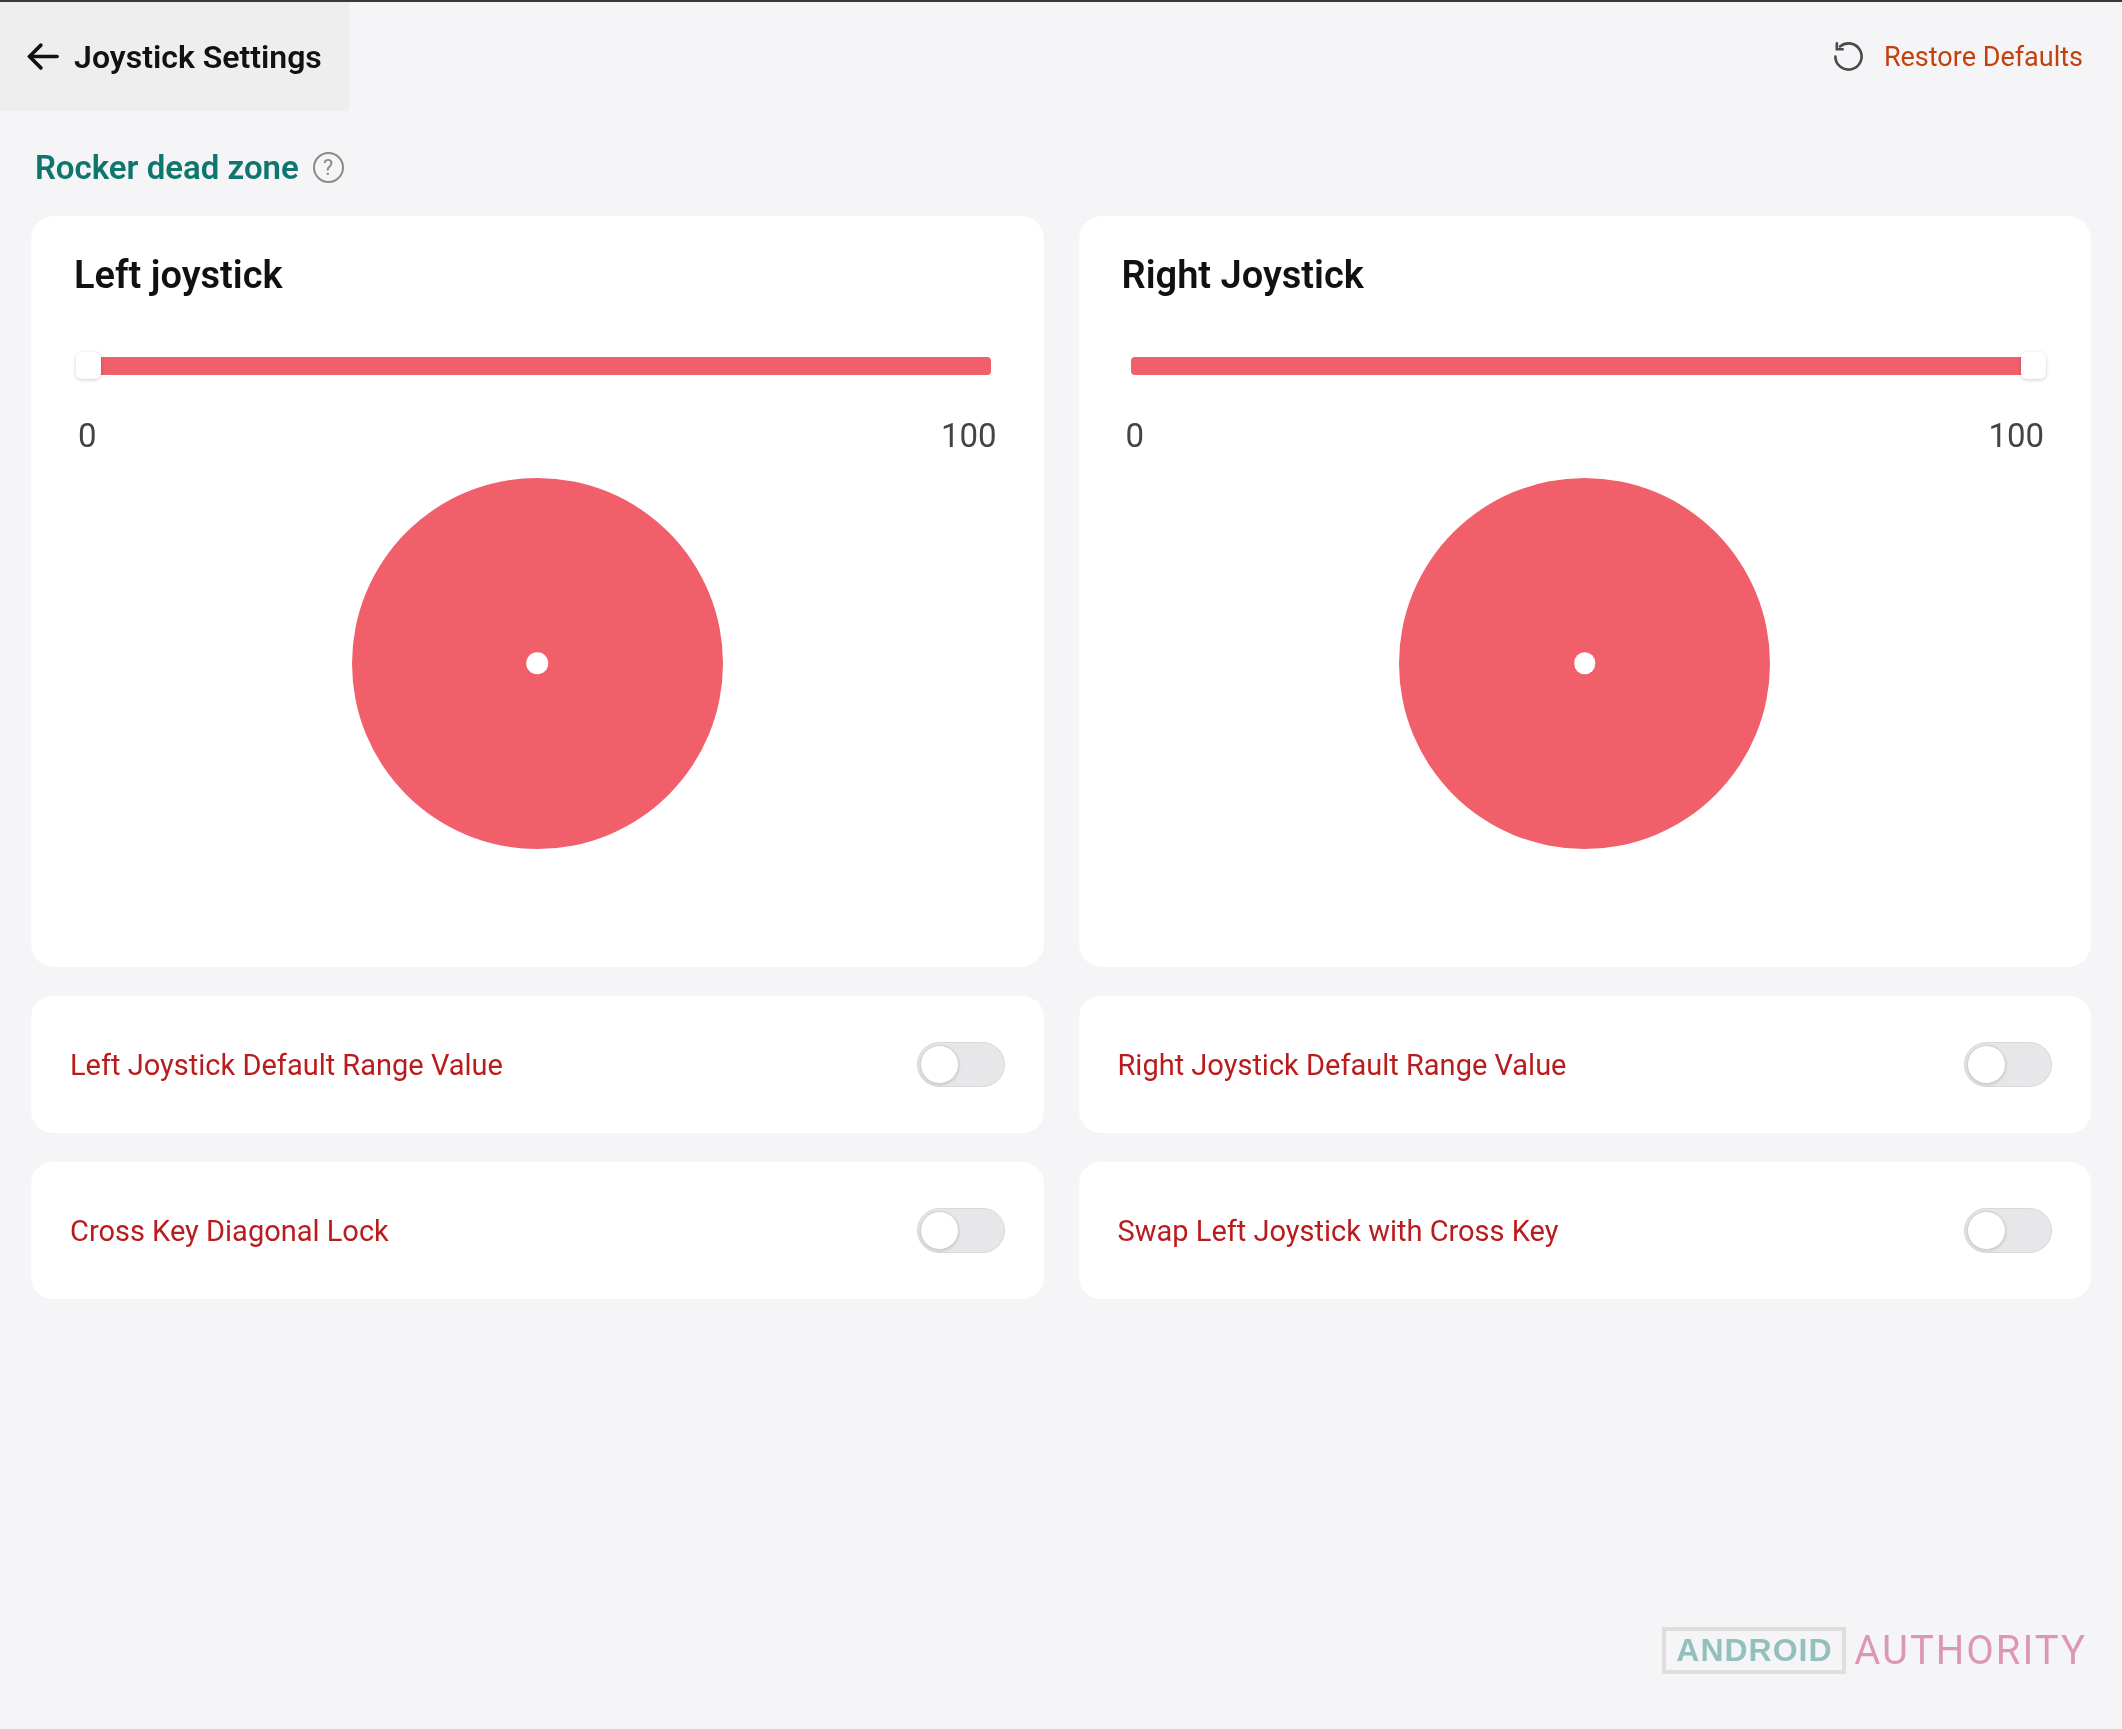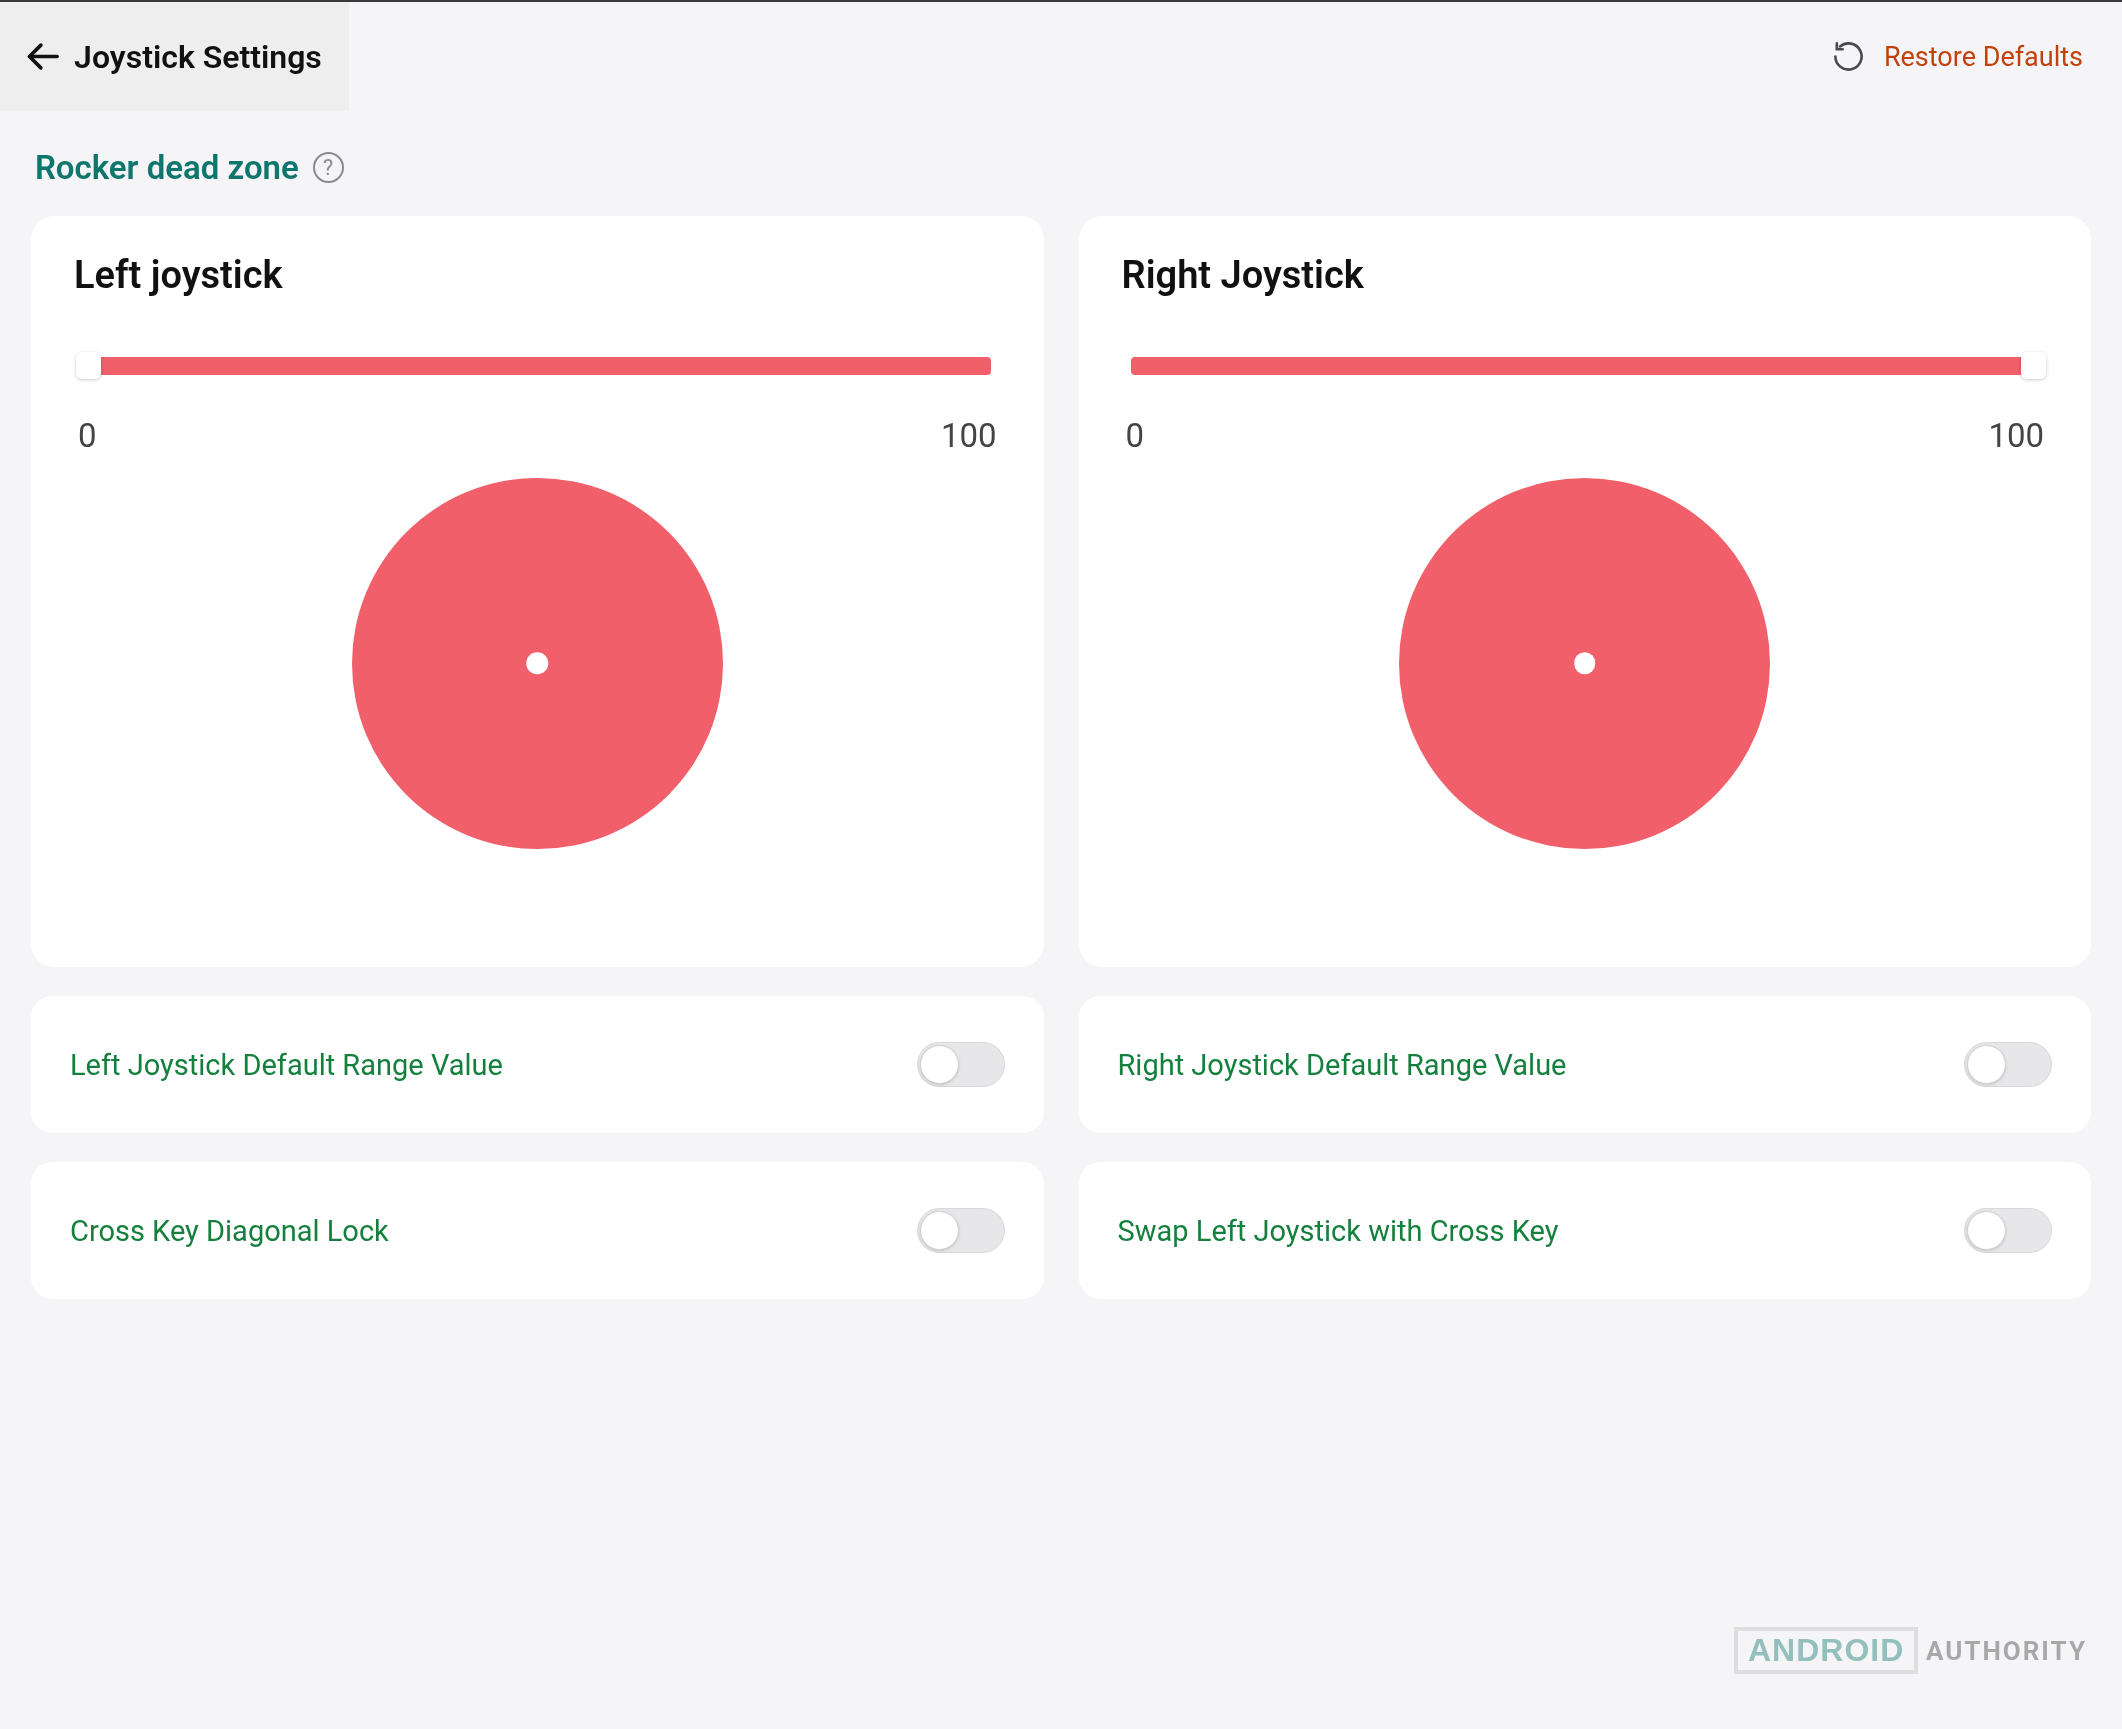--- a/index.html
+++ b/index.html
@@ -108,21 +108,21 @@
       transform: translate(-50%, -50%);
     }
 
     .toggle-row {
       background: #fff;
       border-radius: 21.5px;
       padding: 0 39px;
       height: 137px;
       display: flex; align-items: center; justify-content: space-between;
     }
-    .toggle-label { font-size: 29px; color: #15803d; }
+    .toggle-label { font-size: 29px; color: #b91c1c; }
     .toggle {
       width: 88px; height: 45px;
       background: #e7e7e9; border: 1px solid #d8d8da;
       border-radius: 22.4px; position: relative; cursor: pointer;
     }
     .toggle-knob {
       position: absolute; top: 2px; left: 2px;
       width: 39px; height: 39px;
       background: #fff; border-radius: 50%;
       border: 1px solid #d0d0d2;
@@ -137,22 +137,22 @@
       opacity: 0.42;
     }
     .wm-box {
       border: 4.9px solid #bfbfbf;
       padding: 1px 9.8px;
       font-size: 32px; font-weight: 700;
       color: #0f766e; letter-spacing: 1px;
       font-family: sans-serif;
     }
     .wm-text {
-      font-size: 26px; font-weight: 700;
-      color: #404040; letter-spacing: 2px;
+      font-size: 40px; font-weight: 400;
+      color: #be185d; letter-spacing: 2px;
     }
     .row-spacer { height: 29px; }
   </style>
 </head>
 <body>
 
 <div class="header">
   <div class="header-left">
     <svg class="back-arrow" viewBox="0 0 24 24" fill="none" stroke="#111" stroke-width="2.2" stroke-linecap="round" stroke-linejoin="round">
       <line x1="21" y1="12" x2="4" y2="12"></line>

